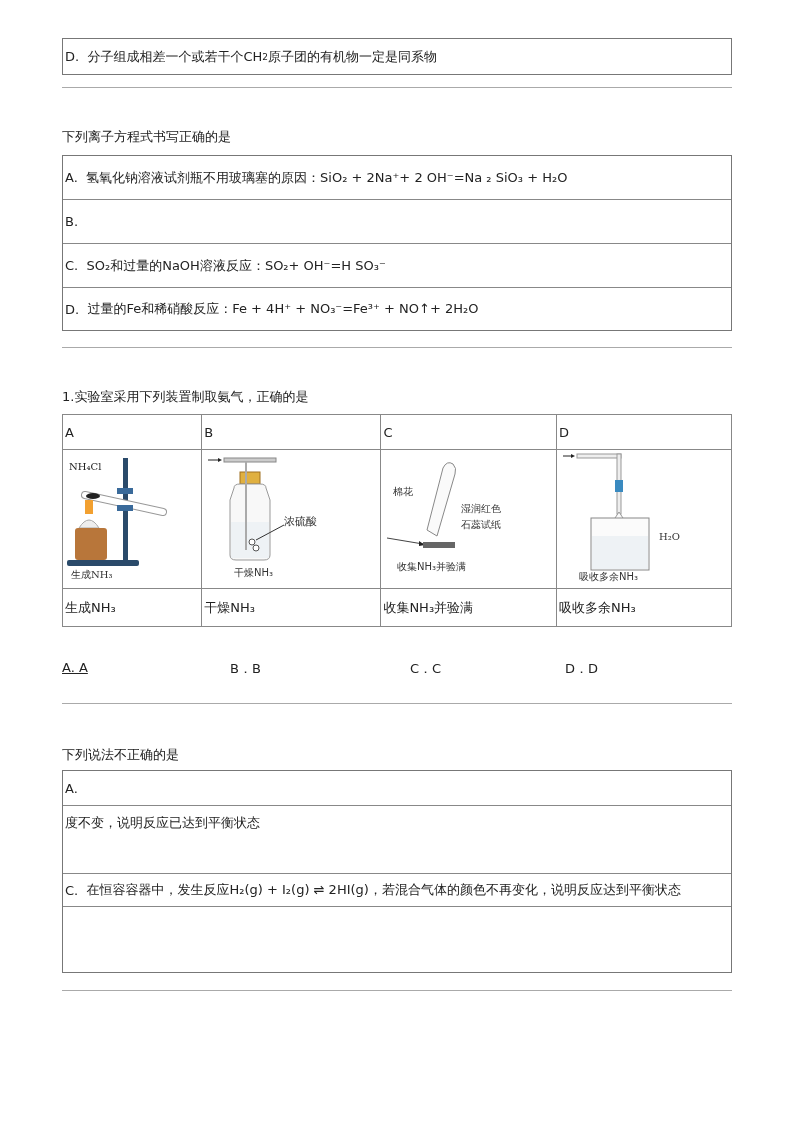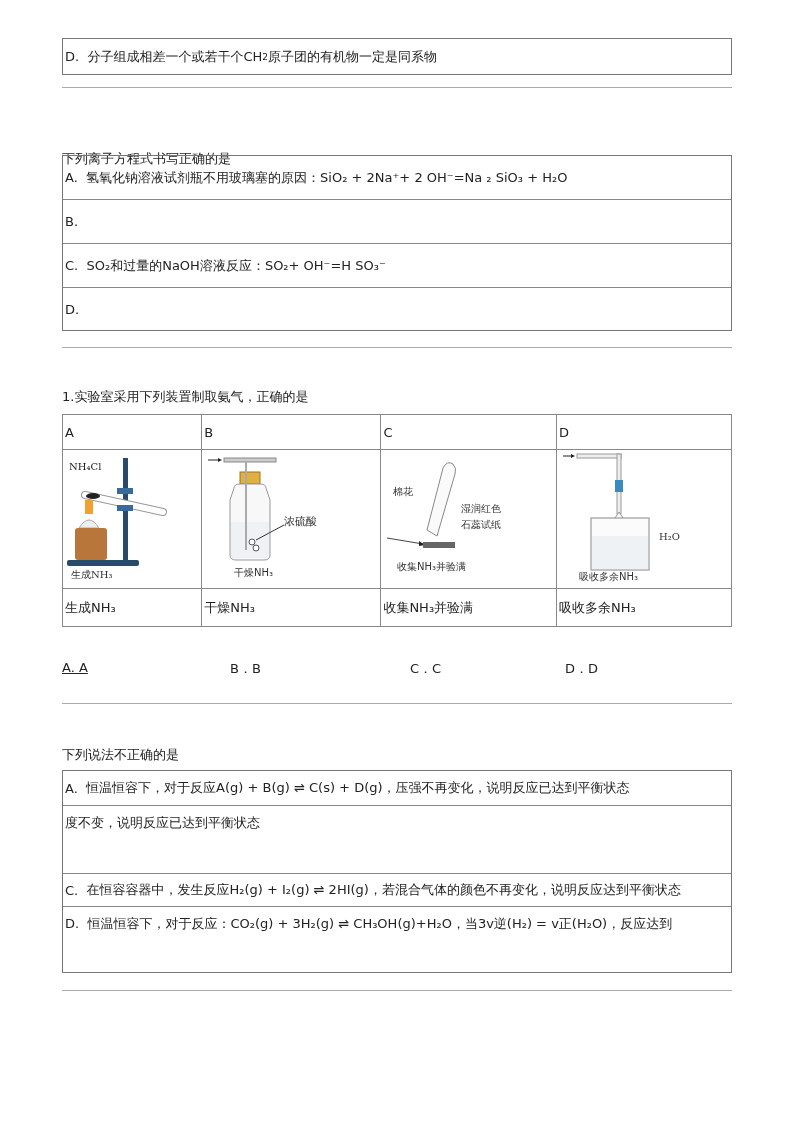--- a/index.html
+++ b/index.html
@@ -19,33 +19,33 @@
 </head>
 <body>
 
 <div class="box" style="top:38px;height:37px;">
   <div class="row" style="height:35px;">
     <span>D.</span>&nbsp;&nbsp;<span>分子组成相差一个或若干个CH</span><sub>2</sub><span>原子团的有机物一定是同系物</span>
   </div>
 </div>
 <div class="sep" style="top:87px;"></div>
 
-<div class="qtitle" style="top:128px;margin-top:22px;">下列离子方程式书写正确的是</div>
+<div class="qtitle" style="top:128px;">下列离子方程式书写正确的是</div>
 <div class="box" style="top:155px;height:176px;">
   <div class="row" style="height:44px;">
     <span>A.</span>&nbsp;&nbsp;<span>氢氧化钠溶液试剂瓶不用玻璃塞的原因：SiO₂ + 2Na⁺+ 2 OH⁻=Na ₂ SiO₃ + H₂O</span>
   </div>
   <div class="row" style="height:44px;">
     <span>B.</span>&nbsp;&nbsp;
   </div>
   <div class="row" style="height:44px;">
     <span>C.</span>&nbsp;&nbsp;<span>SO₂和过量的NaOH溶液反应：SO₂+ OH⁻=H SO₃⁻</span>
   </div>
   <div class="row" style="height:42px;">
-    <span>D.</span>&nbsp;&nbsp;
+    <span>D.</span>&nbsp;&nbsp;<span>过量的Fe和稀硝酸反应：Fe + 4H⁺ + NO₃⁻=Fe³⁺ + NO↑+ 2H₂O</span>
   </div>
 </div>
 <div class="sep" style="top:347px;"></div>
 
 <div class="qtitle" style="top:388px;">1.实验室采用下列装置制取氨气，正确的是</div>
 <table class="app">
   <tbody>
       <tr style="height:35px;">
     <td style="width:137px;">A</td>
     <td style="width:177px;">B</td>
@@ -124,25 +124,24 @@
   <span style="left:0;text-decoration:underline;">A. A</span>
   <span style="left:168px;">B．B</span>
   <span style="left:348px;">C．C</span>
   <span style="left:503px;">D．D</span>
 </div>
 <div class="sep" style="top:703px;"></div>
 
 <div class="qtitle" style="top:746px;font-family:Liberation Serif, serif;">下列说法不正确的是</div>
 <div class="box" style="top:770px;height:203px;">
   <div class="row" style="height:35px;">
-    <span>A.</span>&nbsp;&nbsp;<span>恒温恒容下，对于反应A(g) + B(g) ⇌ C(s) + D(g)，压强不再变化，说明反应已达到平衡状态</span>
+    <span>A.</span>&nbsp;&nbsp;
   </div>
   <div class="row ml" style="height:68px;display:block;">
     <div>度不变，说明反应已达到平衡状态</div>
   </div>
   <div class="row" style="height:33px;">
     <span>C.</span>&nbsp;&nbsp;<span>在恒容容器中，发生反应H₂(g) + I₂(g) ⇌ 2HI(g)，若混合气体的颜色不再变化，说明反应达到平衡状态</span>
   </div>
   <div class="row ml" style="height:65px;display:block;">
-    <div><span>D.</span>&nbsp;&nbsp;<span>恒温恒容下，对于反应：CO₂(g) + 3H₂(g) ⇌ CH₃OH(g)+H₂O，当3v逆(H₂) = v正(H₂O)，反应达到</span></div>
   </div>
 </div>
 <div class="sep" style="top:990px;"></div>
 
 </body></html>

